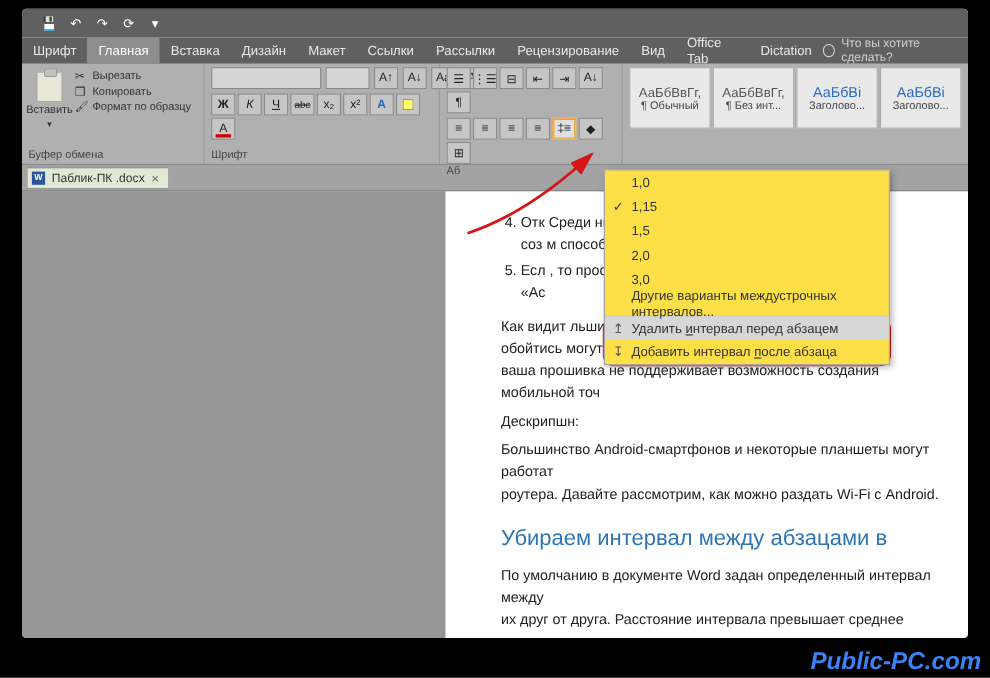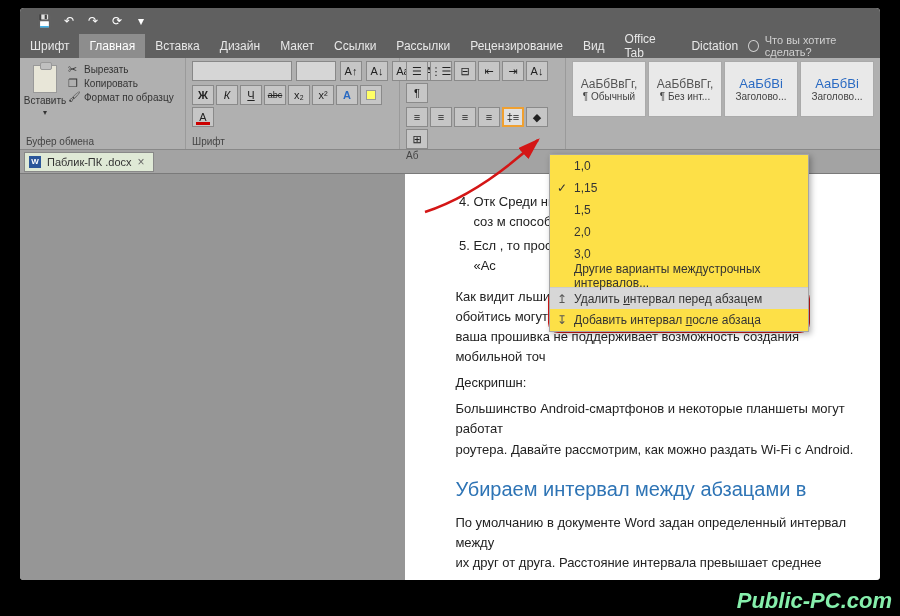--- a/index.html
+++ b/index.html
@@ -65,21 +65,21 @@
   .menu .chkcol { width:24px; display:inline-flex; justify-content:center; color:#333; }
   .menu-item { height:22px; display:flex; align-items:center; padding-right:8px; cursor:pointer; }
   .menu-item.sep-top { border-top:1px solid #ccc; }
   .menu-item .txt { flex:1; }
   .menu-item.hover { background:#d7d7d7; }
   .menu-item .ico { width:24px; display:inline-flex; justify-content:center; color:#555; }
   .menu-item .u { text-decoration: underline; }
   .callout { position:absolute; border:1.5px solid #d41616; border-radius:10px; pointer-events:none; }
   
   .arrow { position:absolute; left:400px; top:126px; width:130px; height:82px; z-index:15; pointer-events:none; }
-  .watermark { position:absolute; right:0; bottom:0; color:#86efac; font-size:22px; font-weight:600; font-style:italic; padding: 2px 8px; z-index:30; text-shadow:0 1px 2px rgba(0,0,0,0.8); }
+  .watermark { position:absolute; right:0; bottom:0; color:#3b82f6; font-size:22px; font-weight:600; font-style:italic; padding: 2px 8px; z-index:30; text-shadow:0 1px 2px rgba(0,0,0,0.8); }
 </style>
 </head>
 <body>
 
 <div class="wrap">
 
   <div class="titlebar">
     <div class="qat">
       <span>💾</span>
       <span>↶</span>

